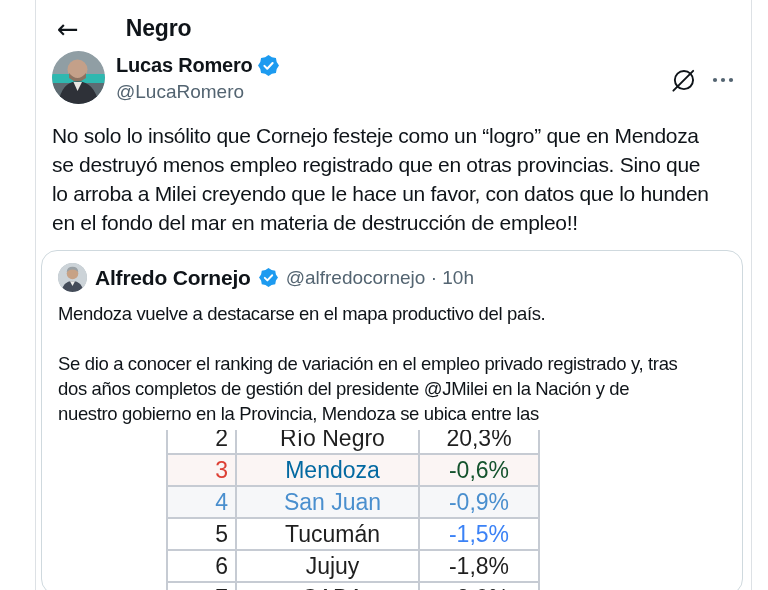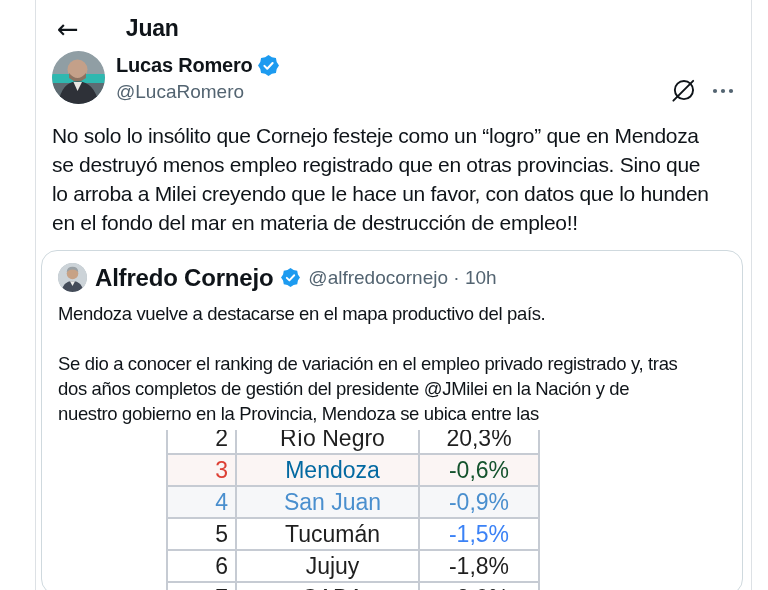--- a/index.html
+++ b/index.html
@@ -27,21 +27,21 @@
     height: 44px; gap: 47px;
   }
   .back-btn {
     background: none; border: none; padding: 0; margin: 0;
     font-size: 26px; line-height: 24px; color: #0f1419; cursor: pointer;
     font-family: "DejaVu Sans", sans-serif;
   }
   .page-title { margin: 0; font-size: 23px; font-weight: 700; letter-spacing: -0.2px; }
   
   .tweet-head {
-    display: flex; align-items: flex-end;
+    display: flex; align-items: center;
     padding: 0 16px; margin-top: 7px;
   }
   .avatar { border-radius: 50%; overflow: hidden; flex: none; display: block; background: #b8c2c8; }
   .avatar.lg { width: 53px; height: 53px; }
   .avatar.sm { width: 29px; height: 29px; }
   .names { margin-left: 11px; padding-top: 2px; }
   .name-row { display: flex; align-items: center; gap: 5px; }
   .name { font-size: 20px; font-weight: 700; line-height: 25px; letter-spacing: -0.2px; }
   .badge { display: inline-flex; flex: none; }
   .handle { font-size: 19px; color: #536471; line-height: 25px; margin-top: 1px; }
@@ -60,21 +60,21 @@
     margin: 13px 8px 0 5px;
     border: 1px solid #cfd9de;
     border-radius: 16px;
     padding: 12px 16px 0 16px;
     height: 345px;
     overflow: hidden;
     background: #fff;
     cursor: pointer;
   }
   .q-head { display: flex; align-items: center; gap: 8px; }
-  .q-name { font-size: 24px; font-weight: 700; letter-spacing: -0.2px; white-space: nowrap; }
+  .q-name { font-size: 21px; font-weight: 700; letter-spacing: -0.2px; white-space: nowrap; }
   .q-meta { font-size: 19px; color: #536471; white-space: nowrap; }
   .q-text {
     margin-top: 9px;
     font-size: 18.5px; line-height: 25px;
     letter-spacing: -0.35px;
     white-space: pre-wrap;
     color: #0f1419;
   }
   
   .q-media { margin-top: 4px; padding-left: 108px; overflow: hidden; background: #fff; }
@@ -90,21 +90,21 @@
   .rank-table td.prov { width: 183px; text-align: center; padding-left: 10px; }
   .rank-table td.val  { width: 120px; text-align: center; }
 </style>
 </head>
 <body>
 
 <div class="column">
 
   <header class="topbar">
     <button class="back-btn"><span>←</span></button>
-    <h1 class="page-title">Juan</h1>
+    <h1 class="page-title">Negro</h1>
   </header>
 
   <div class="tweet-head">
     <span class="avatar lg">
       <svg width="53" height="53" viewBox="0 0 53 53">
         <defs>
             <clipPath id="cavL">
               <circle cx="26.5" cy="26.5" r="26.5"></circle>
             </clipPath>
           </defs>

